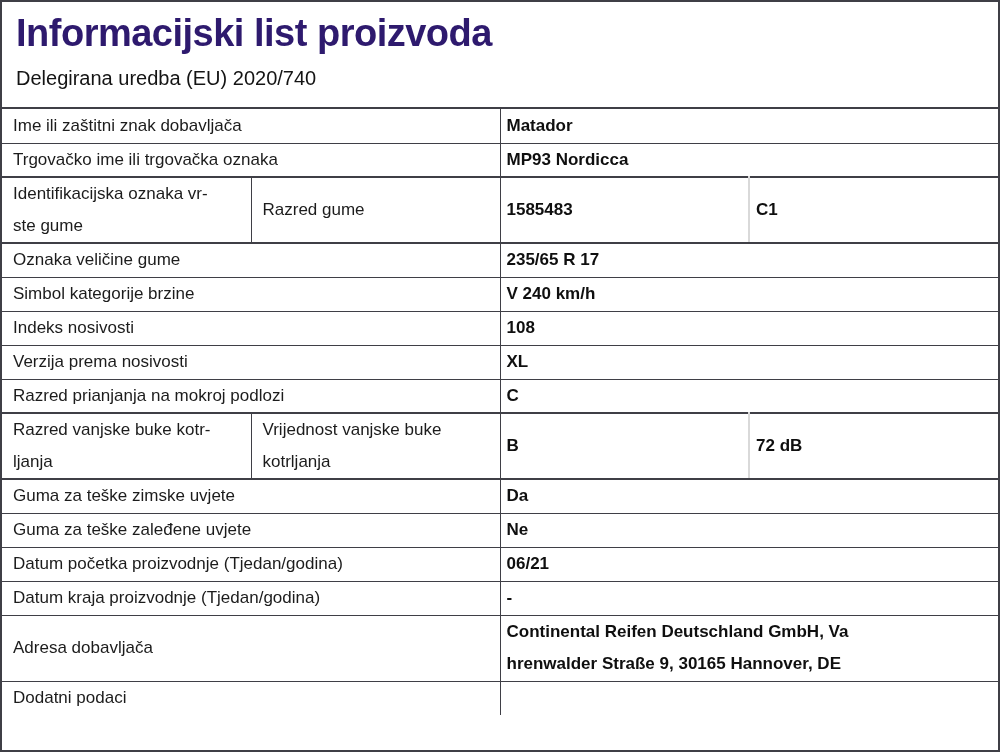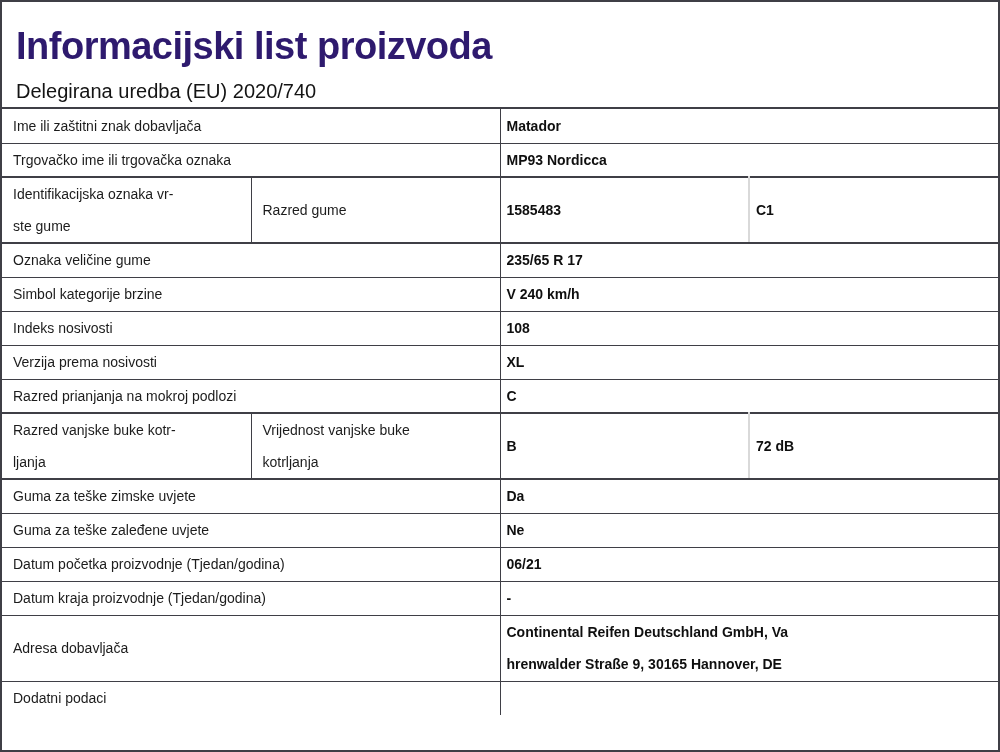--- a/index.html
+++ b/index.html
@@ -17,21 +17,21 @@
     color:var(--body_text);
   }
   .sheet{
     width:1000px;height:752px;
     background:var(--background);
     border:2px solid var(--border_dark);
     overflow:hidden;
   }
   .doc-header{
     height:107px;
-    padding:21px 14px 0 14px;
+    padding:8px 14px 0 14px;
     border-bottom:2px solid var(--border_dark);
   }
   .doc-title{
     font-size:38px;
     line-height:46px;
     font-weight:700;
     letter-spacing:-0.5px;
     color:var(--title_text);
   }
   .doc-subtitle{
@@ -41,21 +41,21 @@
     color:#141414;
   }
   table.product-table{
     width:100%;
     table-layout:fixed;
     border-collapse:collapse;
     border-style:hidden; 
   }
   .product-table td{
     border:1.5px solid var(--border_dark);
-    font-size:14px;
+    font-size:17px;
     line-height:32px;
     vertical-align:middle;
     overflow:hidden;
   }
   tr.row-single td{height:34px;}
   tr.row-double td{height:66px;}
   tr.row-thick td{border-top-width:2px;border-bottom-width:2px;}
   .product-table td.cell-label{
     text-align:left;
     padding:0 12px 0 11px;

